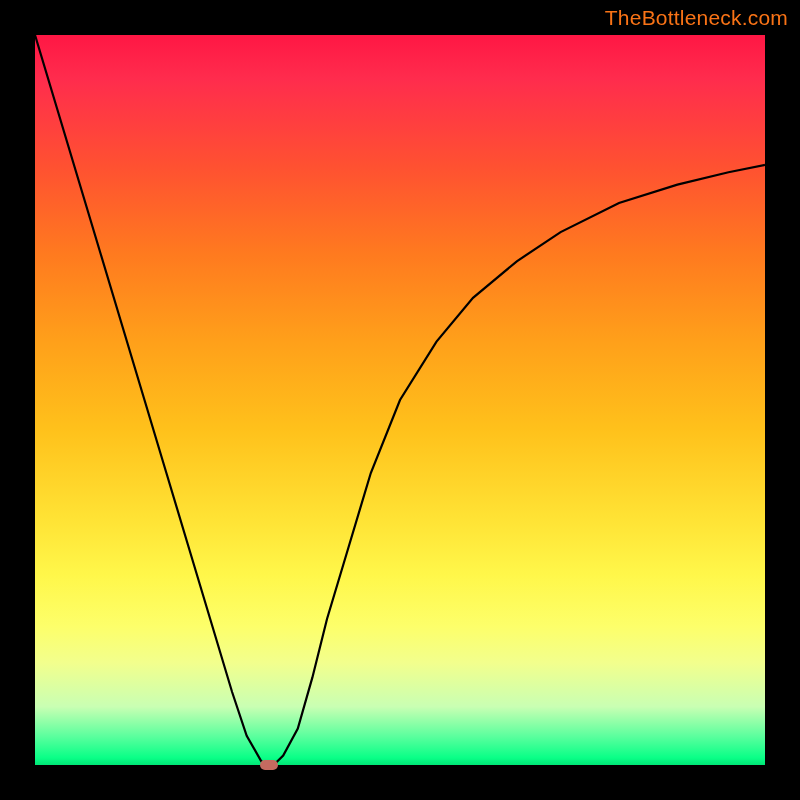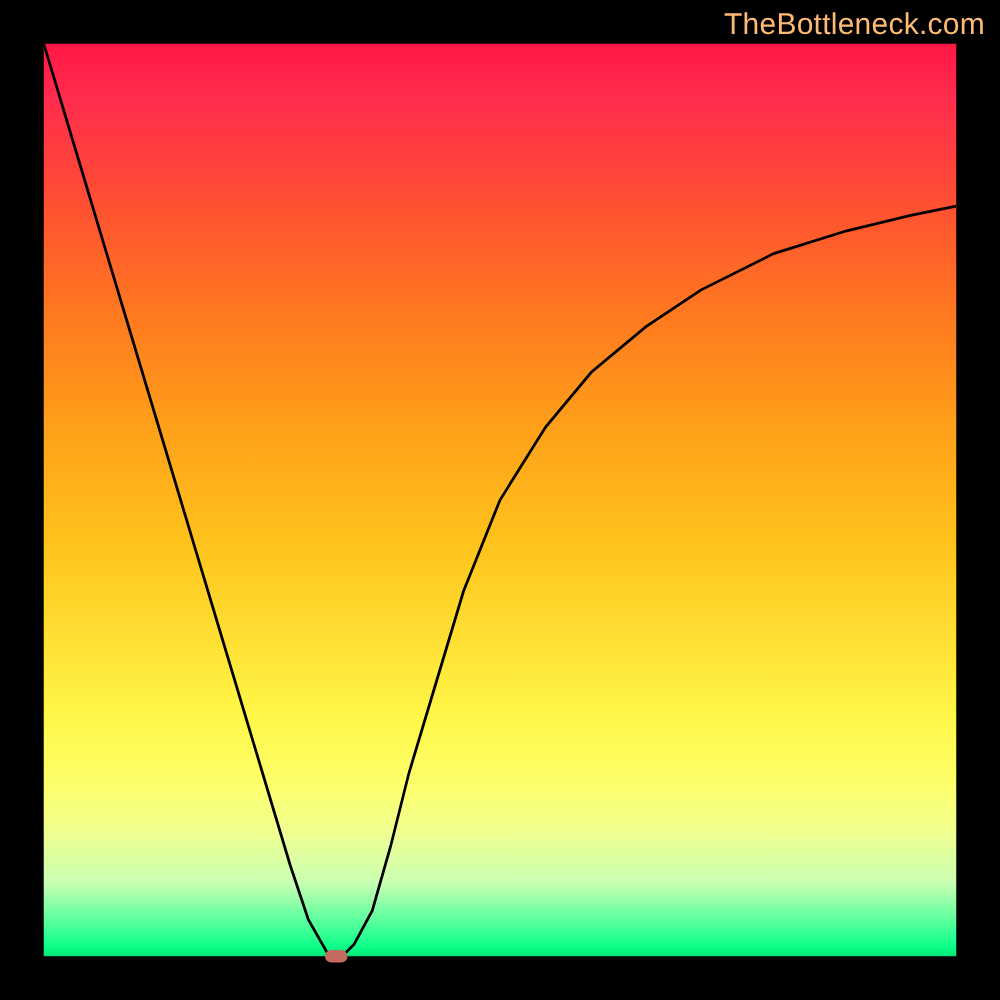--- a/index.html
+++ b/index.html
@@ -52,22 +52,22 @@
     width: 18px;
     height: 10px;
     background: #c56a60;
     border-radius: 5px;
     transform: translate(-50%, -50%);
   }
   .watermark {
     position: absolute;
     top: 6px;
     right: 12px;
-    color: #fdba74;
-    font-size: 24px;
+    color: #f97316;
+    font-size: 21px;
     font-family: Arial, sans-serif;
     letter-spacing: 0.2px;
   }
 </style>
 </head>
 <body>
 
 <div class="container">
   <div class="watermark">TheBottleneck.com</div>
   <div class="plot-area">

